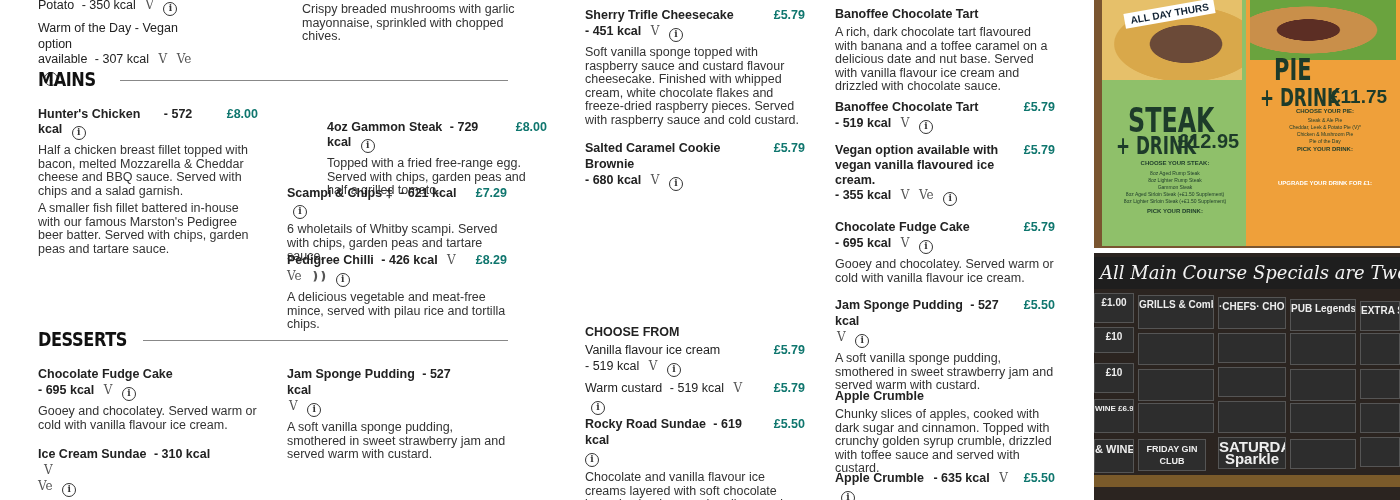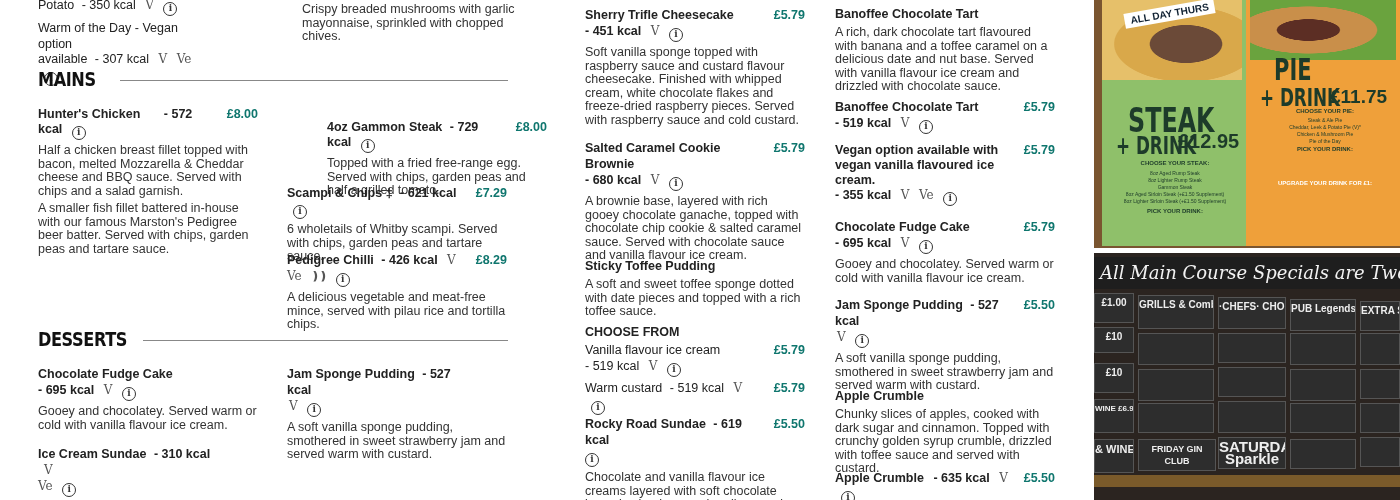--- a/index.html
+++ b/index.html
@@ -177,29 +177,22 @@
   </div>
 
   <div class="item" style="left:585px; top:140px;">
     <div class="item-head" style="line-height:16px;">
       <div class="item-name">Salted Caramel Cookie Brownie</div>
       <span class="item-kcal">- 680 kcal</span>
       <span class="diet">V</span>
       <span class="info">i</span>
       <span class="item-price">£5.79</span>
     </div>
-    <div class="desc">A brownie base, layered with rich gooey chocolate ganache, topped with chocolate chip cookie &amp; salted caramel sauce. Served with chocolate sauce and vanilla flavour ice cream.</div>
-  </div>
-
-  <div class="item" style="left:585px; top:259px;">
-    <div class="item-head">
-      <span class="item-name">Sticky Toffee Pudding</span>
-    </div>
-    <div class="desc">A soft and sweet toffee sponge dotted with date pieces and topped with a rich toffee sauce.</div>
-  </div>
+  </div>
+
 
   <div class="choose" style="left:585px; top:325px;">CHOOSE FROM</div>
 
   <div class="item" style="left:585px; top:342px;">
     <div class="item-head" style="line-height:16px;">
       <div class="plain">Vanilla flavour ice cream</div>
       <span class="plain">- 519 kcal</span>
       <span class="diet">V</span>
       <span class="info">i</span>
       <span class="item-price">£5.79</span>
@@ -363,21 +356,21 @@
     <div class="board" style="left:0; top:146px; width:40px; height:34px;">
         <div class="bt" style="font-size:8px;">WINE £6.99</div>
       </div>
     <div class="board" style="left:44px; top:150px; width:76px; height:30px;"></div>
     <div class="board" style="left:124px; top:148px; width:68px; height:32px;"></div>
     <div class="board" style="left:196px; top:150px; width:66px; height:30px;"></div>
     <div class="board" style="left:266px; top:150px; width:40px; height:30px;"></div>
     <div class="board" style="left:0; top:186px; width:40px; height:34px;">
         <div class="bt" style="font-size:11px;">&amp; WINE</div>
       </div>
-    <div class="board" style="left:44px; top:186px; width:78px; height:32px;">
+    <div class="board" style="left:44px; top:186px; width:68px; height:32px;">
         <div class="bt" style="font-size:9px; white-space:normal;">FRIDAY GIN CLUB</div>
       </div>
     <div class="board" style="left:124px; top:184px; width:68px; height:32px;">
         <div class="bt" style="font-size:15px; white-space:normal;">SATURDAY Sparkle</div>
       </div>
     <div class="board" style="left:196px; top:186px; width:66px; height:30px;"></div>
     <div class="board" style="left:266px; top:184px; width:40px; height:30px;"></div>
     <div class="frame-bottom"></div>
   </div>
 </div>

